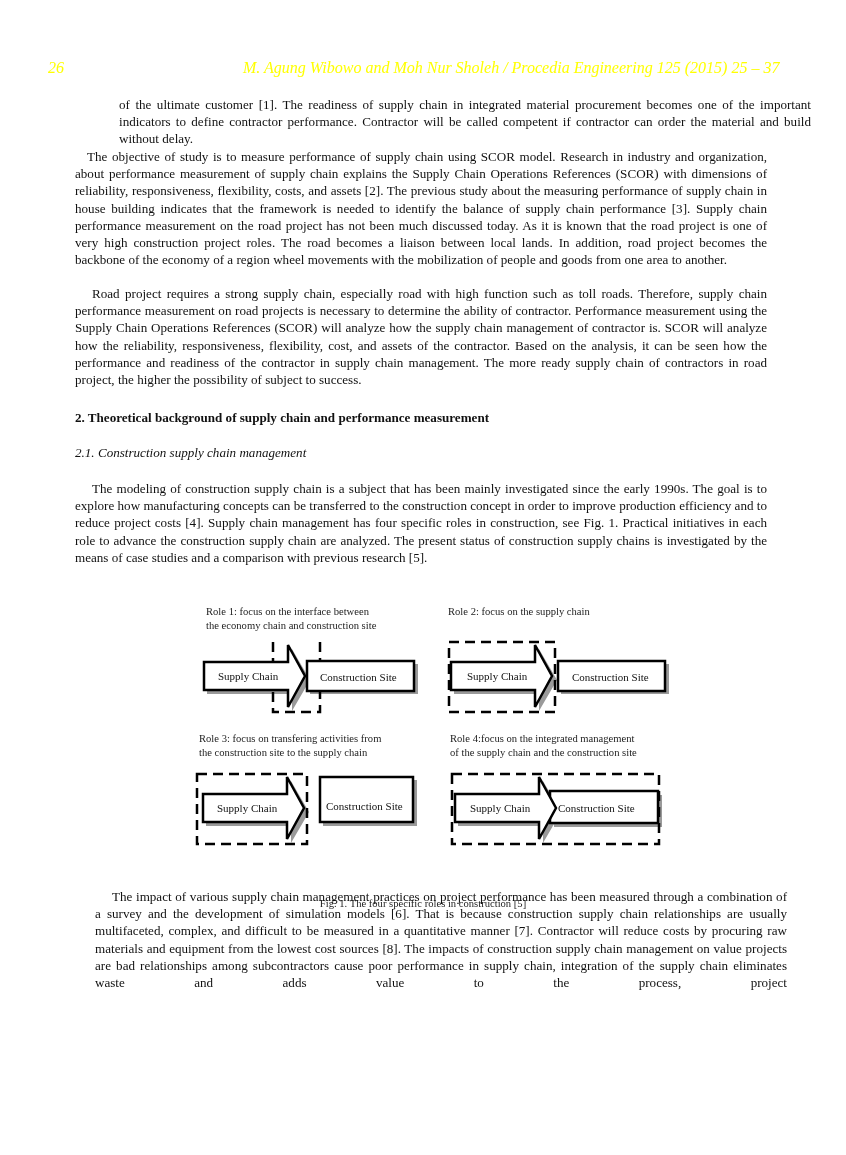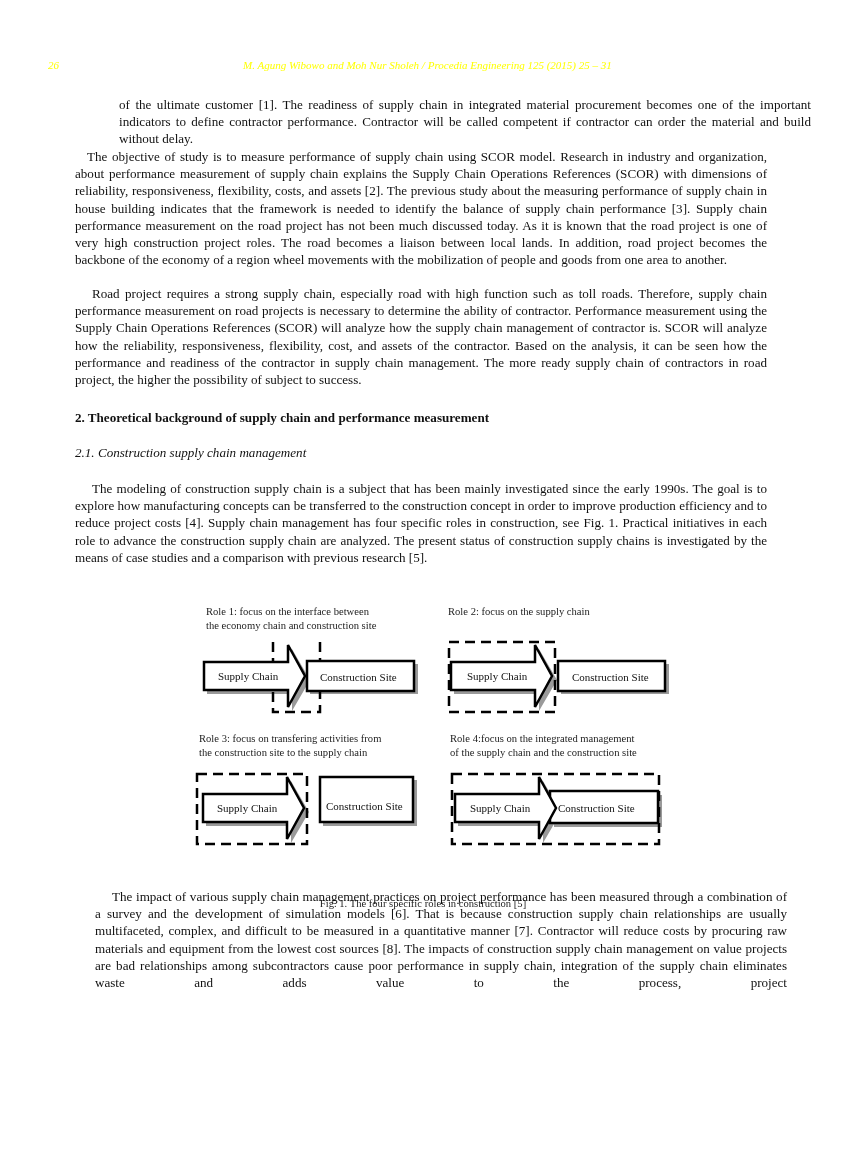--- a/index.html
+++ b/index.html
@@ -2,21 +2,21 @@
 <html><head>
   <meta charset="utf-8">
   <style>
     html, body { margin: 0; padding: 0; background: #ffffff; }
     body {
       width: 846px; height: 1155px; position: relative; overflow: hidden;
       font-family: "Liberation Serif", serif; color: #111111;
     }
     .running-head {
       position: absolute; top: 59px; left: 0; width: 846px; height: 16px;
-      font-style: italic; font-size: 11px; color: #ffff00;
+      font-style: italic; font-size: 16px; color: #ffff00;
     }
     .running-head .page-num { position: absolute; left: 48px; top: 0; }
     .running-head .citation { position: absolute; left: 243px; top: 0; }
     .text-block {
       position: absolute; left: 75px; width: 692px;
       font-size: 13.1px; line-height: 17.2px; text-align: justify;
     }
     .text-block p { margin: 0; }
     .indent { text-indent: 12px; }
     .indent18 { text-indent: 17px; }
@@ -35,21 +35,21 @@
       font-size: 10.6px; color: #222; margin-top: 44px;
     }
     svg.diagram { position: absolute; overflow: visible; }
     svg.diagram text { font-family: "Liberation Serif", serif; font-size: 11px; fill: #111; }
   </style>
 </head>
 <body>
 
 <div class="running-head">
   <span class="page-num">26</span>
-  <span class="citation">M. Agung Wibowo and Moh Nur Sholeh / Procedia Engineering 125 (2015) 25 – 31</span>
+  <span class="citation">M. Agung Wibowo and Moh Nur Sholeh / Procedia Engineering 125 (2015) 25 – 37</span>
 </div>
 
 <div class="text-block" style="top:96px;margin-left:44px;">
   <p>of the ultimate customer [1]. The readiness of supply chain in integrated material procurement becomes one of the important indicators to define contractor performance. Contractor will be called competent if contractor can order the material and build without delay.</p>
 </div>
 
 <div class="text-block" style="top:148px;">
   <p class="indent">The objective of study is to measure performance of supply chain using SCOR model. Research in industry and organization, about performance measurement of supply chain explains the Supply Chain Operations References (SCOR) with dimensions of reliability, responsiveness, flexibility, costs, and assets [2]. The previous study about the measuring performance of supply chain in house building indicates that the framework is needed to identify the balance of supply chain performance [3]. Supply chain performance measurement on the road project has not been much discussed today. As it is known that the road project is one of very high construction project roles. The road becomes a liaison between local lands. In addition, road project becomes the backbone of the economy of a region wheel movements with the mobilization of people and goods from one area to another.</p>
 </div>
 

